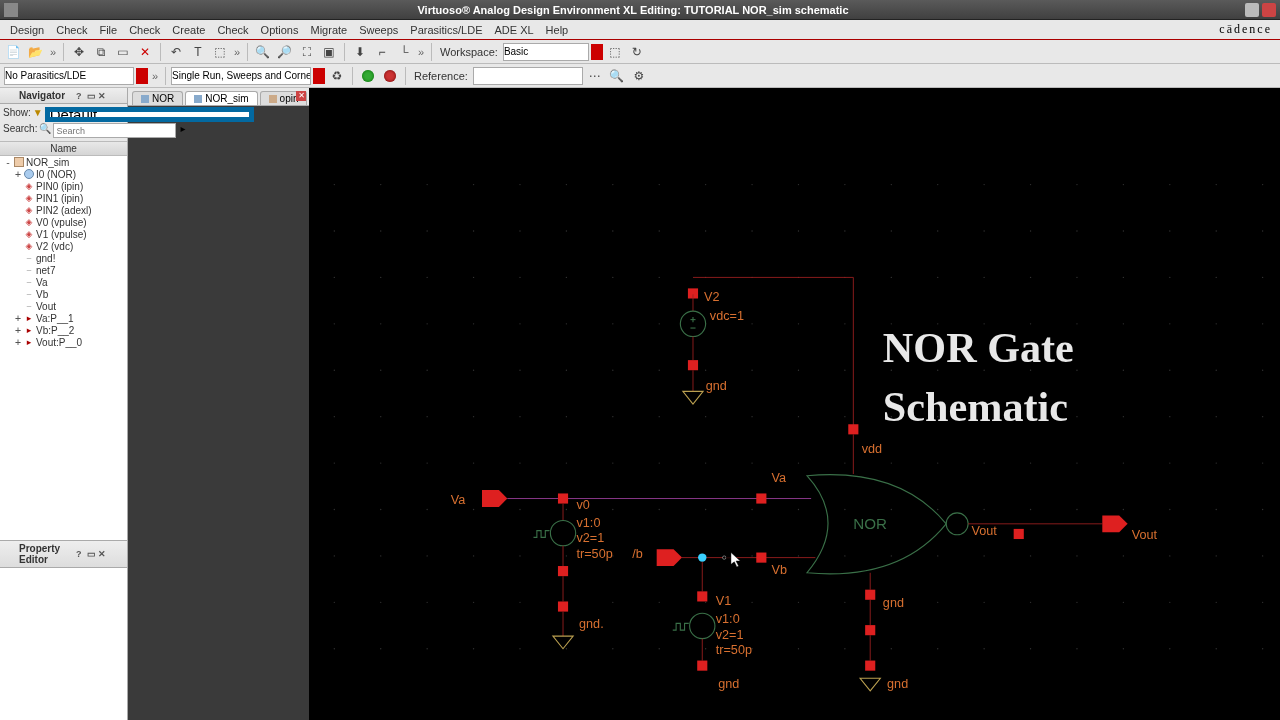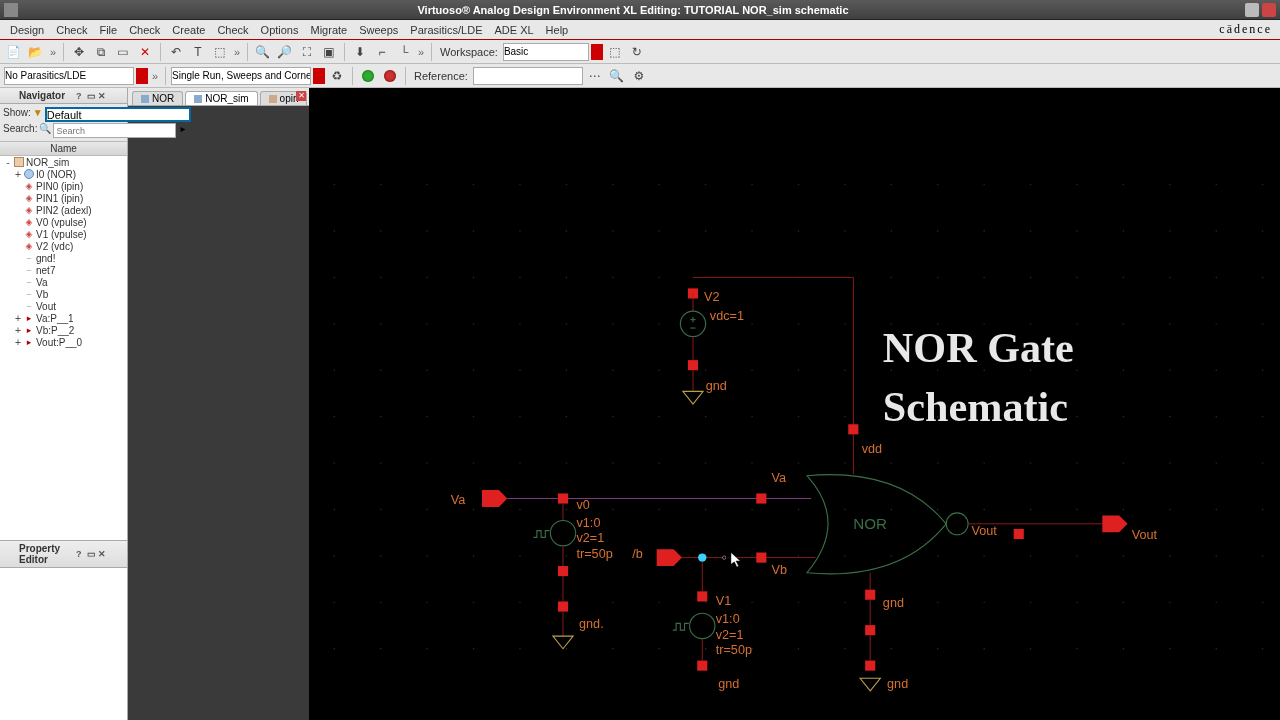--- a/index.html
+++ b/index.html
@@ -31,21 +31,21 @@
 .left-panel { width: 128px; background: #e8e8e8; border-right: 1px solid #aaa; display: flex; flex-direction: column; }
 .right-area { flex: 1; display: flex; flex-direction: row; }
 
 
 .panel-header { background: linear-gradient(#eee, #ddd); border-bottom: 1px solid #aaa; padding: 2px 19px; font-size: 10px; font-weight: bold; color: #333; display: flex; align-items: center; }
 .panel-header .phbtns { margin-left: auto; display: flex; gap: 1px; }
 .panel-header .phbtn { width: 10px; height: 10px; font-size: 9px; color: #555; cursor: pointer; }
 .nav-controls { padding: 2px 3px; font-size: 10px; }
 .nav-row { display: flex; margin: 1px 0; gap: 2px; }
 .nav-row label { width: 34px; color: #333; }
-.nav-row .small-combo { flex: 1; height: 15px; font-size: 11px; border: 2px solid #0369a1; }
+.nav-row .small-combo { flex: 1; height: 15px; font-size: 15px; border: 5px solid #0369a1; }
 .nav-row .search-input { flex: 1; height: 15px; font-size: 9px; border: 1px solid #aaa; padding: 0 2px; color: #aaa; }
 .nav-row .red-sq { width: 12px; height: 12px; background: #c00; }
 .tree-header { background: linear-gradient(#e8e8e8, #d5d5d5); border-top: 1px solid #bbb; border-bottom: 1px solid #bbb; text-align: center; font-size: 10px; color: #333; padding: 1px 0; }
 .tree { flex: 1; overflow: auto; background: #fff; font-size: 10px; }
 .tree-item { padding: 0 2px 0 4px; color: #333; white-space: nowrap; cursor: pointer; display: flex; align-items: center; gap: 2px; height: 12px; }
 .tree-item .exp { width: 8px; text-align: center; color: #555; font-family: monospace; }
 .tree-item .icn { width: 10px; height: 10px; display: inline-flex; align-items: center; justify-content: center; font-size: 9px; }
 .icn.cell { background: #eca; border: 1px solid #a86; }
 .icn.inst { background: #ace; border: 1px solid #68a; border-radius: 50%; }
 .icn.pin { color: #c44; }

